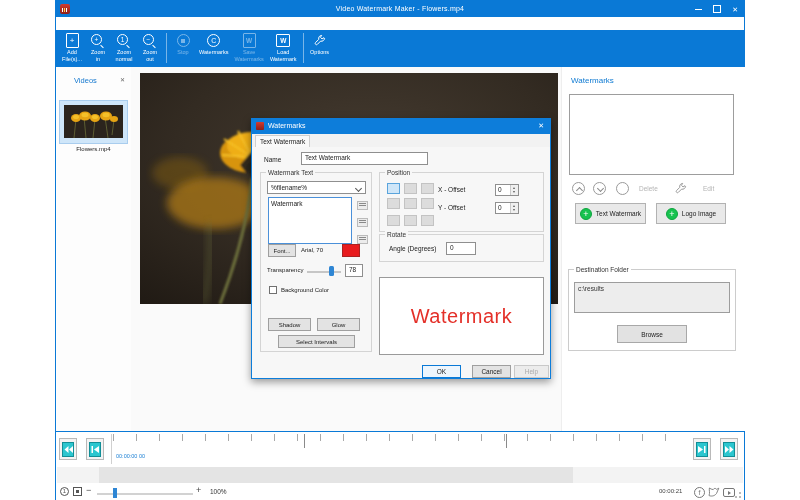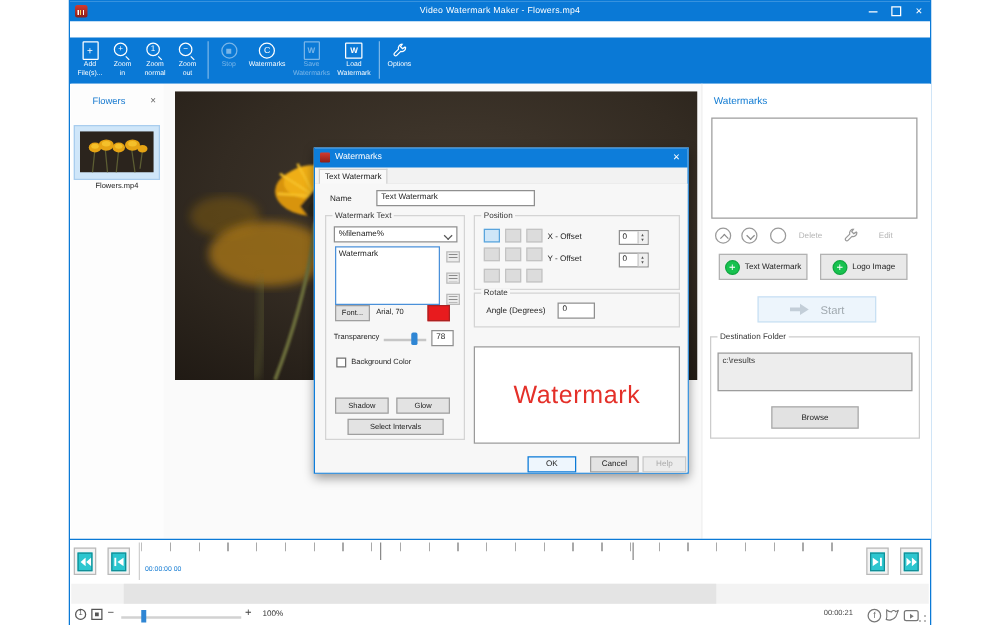--- a/index.html
+++ b/index.html
@@ -233,21 +233,21 @@
         </svg>
       </div>
       <div class="tlabel">
           <div>Options</div>
           <div></div>
         </div>
     </div>
   </div>
 
   <div id="sidebar">
-    <div class="sb-title">Flowers</div>
+    <div class="sb-title">Videos</div>
     <div class="sb-close">✕</div>
     <div class="sb-sel">
       <svg class="sb-thumb" viewBox="0 0 59 33">
         <rect width="59" height="33" fill="#2b241d"></rect>
         <g stroke="#5d5e33" stroke-width="1" fill="none">
           <path d="M12 14 L10 33"></path>
             <path d="M20 12 L22 33"></path>
             <path d="M31 14 L29 33"></path>
             <path d="M41 12 L44 33"></path>
             <path d="M50 15 L48 30"></path>
@@ -328,26 +328,20 @@
 
     <div class="wp-btn" style="left:13px;top:136px;width:71px;">
       <span class="green-plus">+</span>
       <span>Text Watermark</span>
     </div>
     <div class="wp-btn" style="left:94px;top:136px;width:70px;">
       <span class="green-plus">+</span>
       <span>Logo Image</span>
     </div>
 
-    <div class="start-btn">
-      <svg width="17" height="11" viewBox="0 0 17 11">
-        <path d="M1 4 L9 4 L9 1 L16 5.5 L9 10 L9 7 L1 7 Z" fill="#c3ced8"></path>
-      </svg>
-      <span>Start</span>
-    </div>
 
     <div class="dest-group">
       <div class="group-label">Destination Folder</div>
       <div class="dest-field">c:\results</div>
       <div class="browse-btn">Browse</div>
     </div>
   </div>
 
   <div id="dialog">
     <div class="dlg-title">

